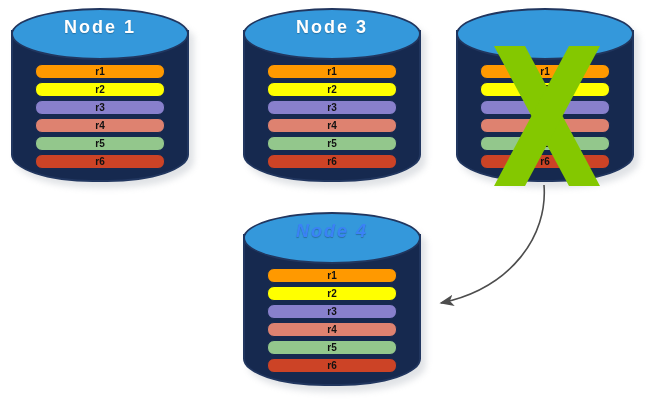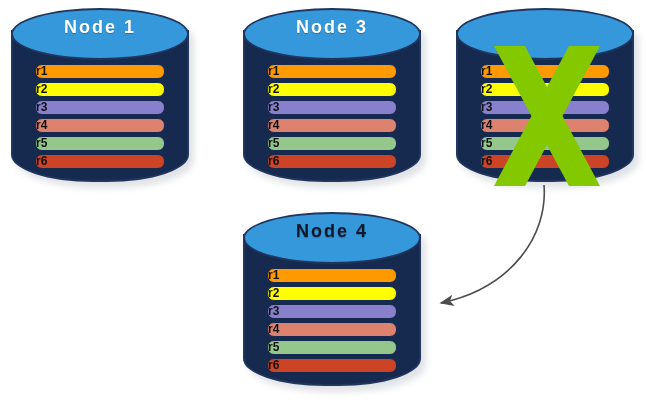--- a/index.html
+++ b/index.html
@@ -83,22 +83,23 @@
     width: 130px;
     z-index: 3;
   }
   .rec {
     position: relative;
     height: 15px;
     margin-bottom: 3px;
     border-radius: 7px;
     border: 1px solid #16294f;
     box-sizing: border-box;
+    text-align: center;
     color: #111111;
-    font-size: 12px;
+    font-size: 10px;
     font-weight: bold;
     line-height: 13px;
     font-family: "Liberation Sans", sans-serif;
   }
 
   
   .fail-x {
     position: absolute;
     z-index: 6;
     pointer-events: none;
@@ -180,21 +181,21 @@
     </svg>
   </div>
 
   <div class="node" style="left:243px; top:212px;">
     <div class="node-shadow">
       <div class="cyl-body"></div>
         <div class="cyl-top"></div>
     </div>
     <div class="cyl-body" style="background: rgb(22, 41, 79); border-color: rgb(33, 54, 95);"></div>
     <div class="cyl-top" style="background: rgb(52, 152, 219); border-color: rgb(33, 54, 95);"></div>
-    <div class="node-title" style="color: #0f172a;">Node  4</div>
+    <div class="node-title" style="color: #3b82f6; font-style: italic;">Node  4</div>
     <div class="records">
       <div class="rec" style="background: rgb(255, 153, 0);">r1</div>
       <div class="rec" style="background: rgb(255, 255, 0);">r2</div>
       <div class="rec" style="background: rgb(136, 128, 204);">r3</div>
       <div class="rec" style="background: rgb(222, 130, 112);">r4</div>
       <div class="rec" style="background: rgb(147, 199, 140);">r5</div>
       <div class="rec" style="background: rgb(204, 67, 38);">r6</div>
     </div>
   </div>
 

